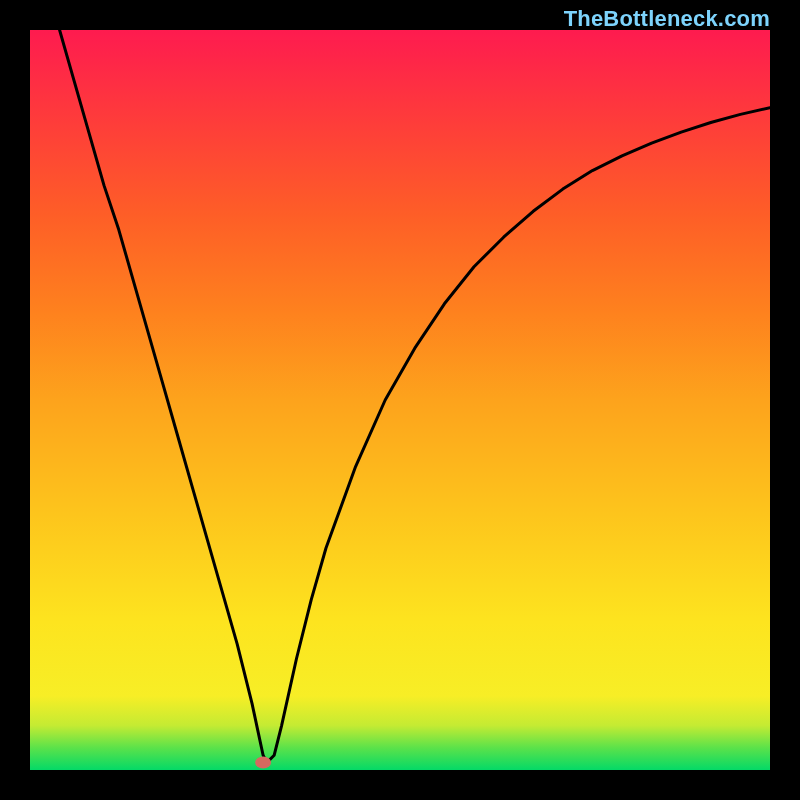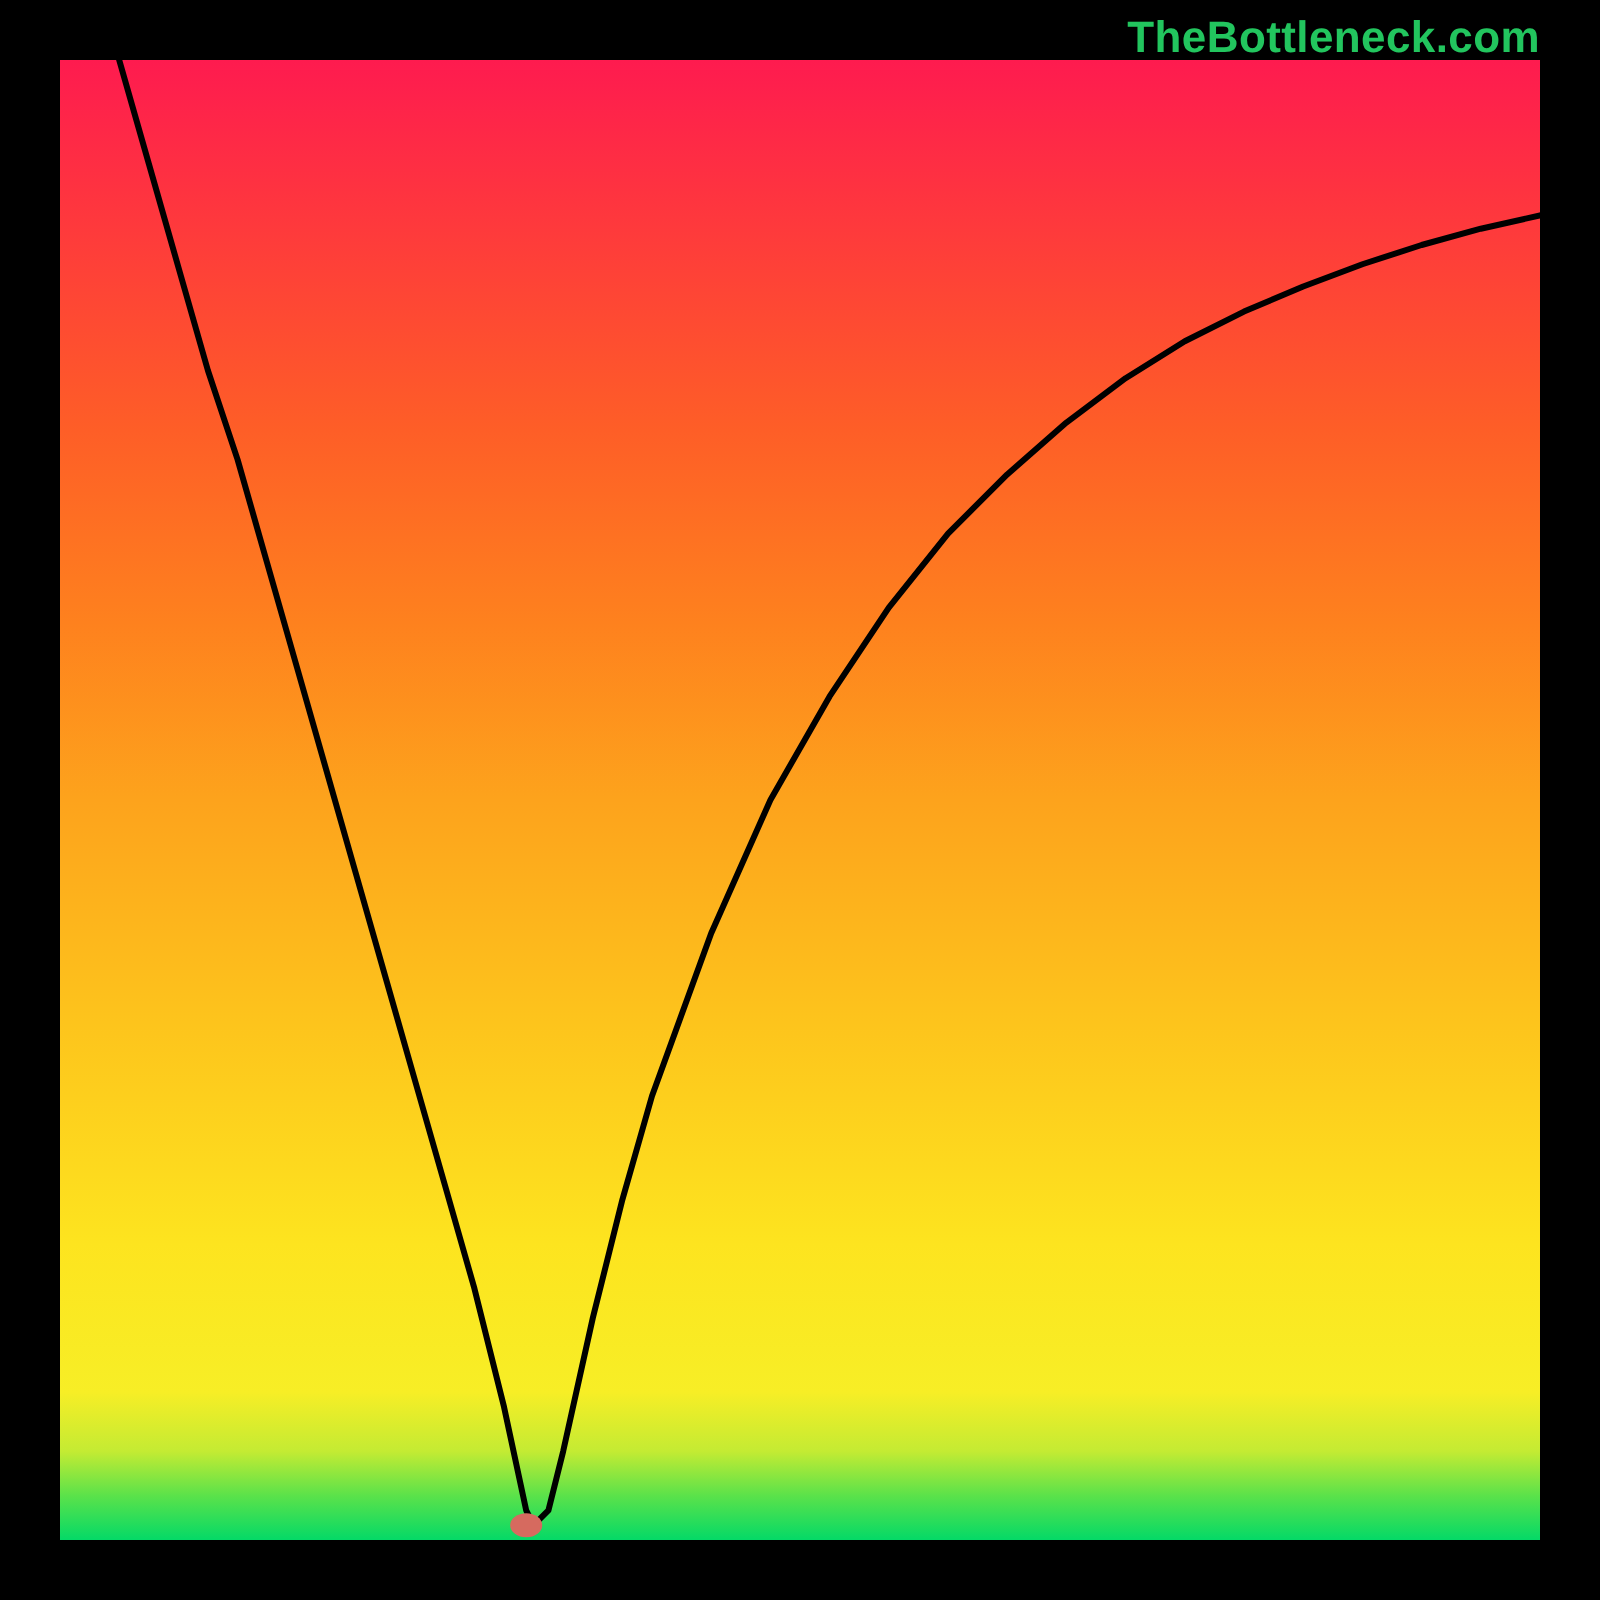--- a/index.html
+++ b/index.html
@@ -29,21 +29,21 @@
       #fe3e39 87%,
       #fe1b4f 100%);
   }
   .watermark {
     position: absolute;
     top: 6px;
     right: 30px;
     font-family: Arial, Helvetica, sans-serif;
     font-size: 22px;
     font-weight: bold;
-    color: #22c55e;
+    color: #7dd3fc;
     letter-spacing: 0.2px;
   }
   .curve {
     position: absolute;
     left: 0; top: 0;
     width: 740px; height: 740px;
     display: block;
   }
 </style>
 </head>

